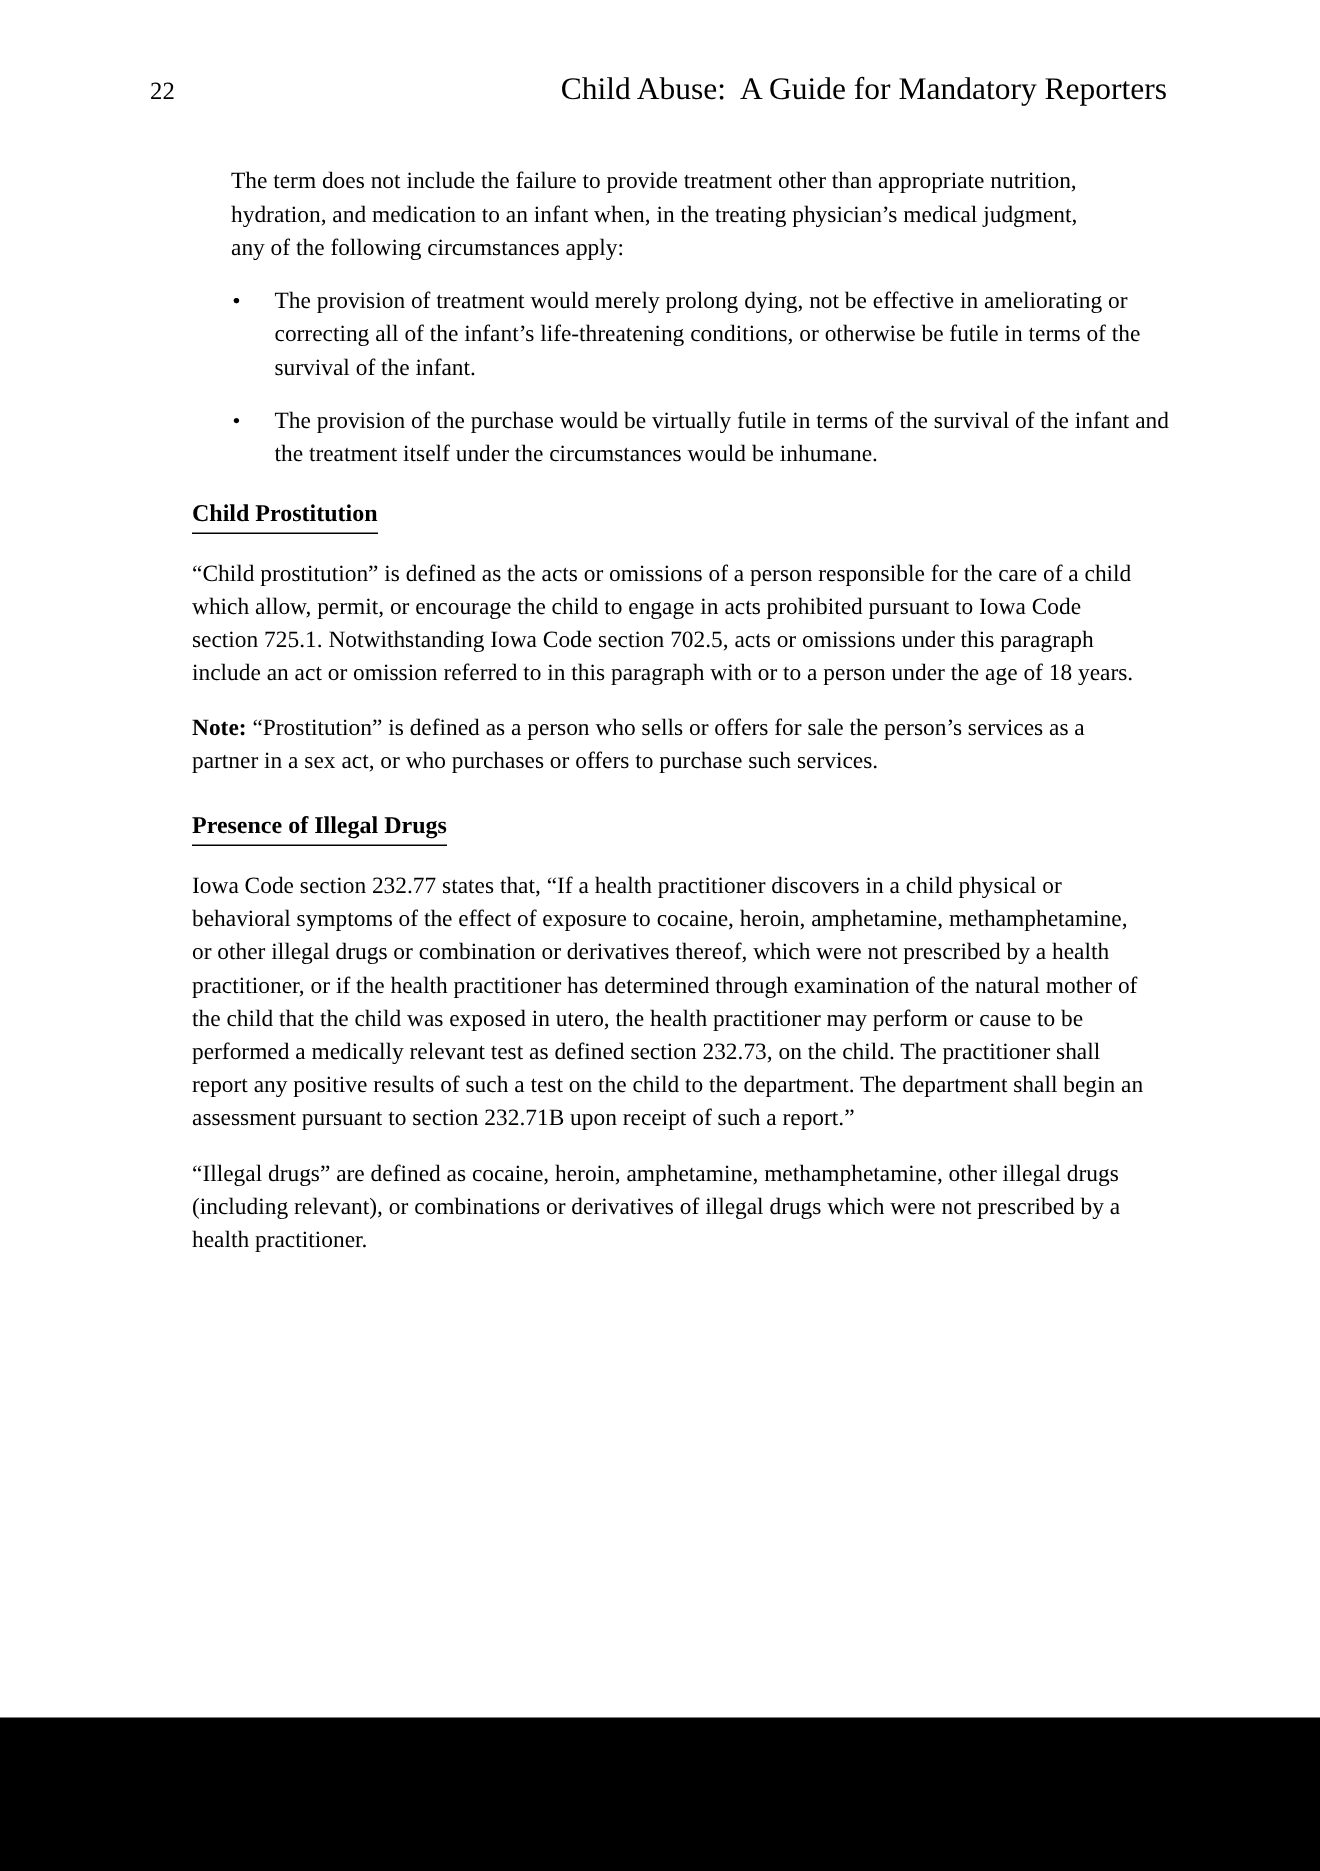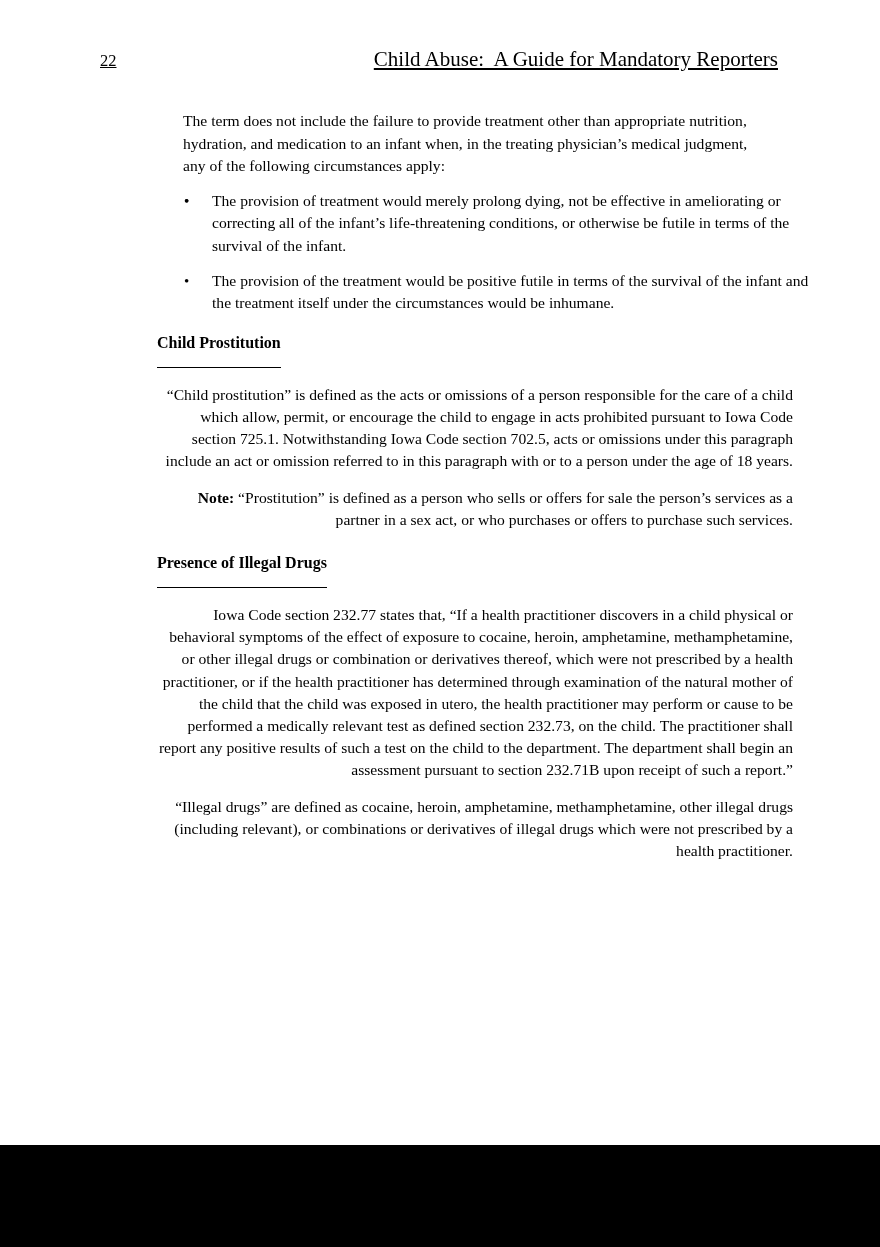--- a/index.html
+++ b/index.html
@@ -26,40 +26,39 @@
   .running-head {
     position: absolute;
     left: 100px;
     top: 48px;
     width: 678px;
     display: flex;
     justify-content: space-between;
     align-items: baseline;
     font-size: 16.5px;
     line-height: 22px;
-    text-decoration: underline;
   }
   .folio {
     font-size: 16.5px;
   }
   .head-title {
     font-size: 21px;
     white-space: pre;
   }
   .content {
     position: absolute;
-    left: 157px;
+    left: 128px;
     top: 110px;
     width: 636px;
   }
   p.body {
     margin: 0 0 14px 0;
     font-size: 15.6px;
     line-height: 22.2px;
-    text-align: right;
+    text-align: left;
   }
   p.intro {
     margin: 0 0 10px 0;
     padding-left: 26px;
     width: 584px;
     font-size: 15.6px;
     line-height: 22.6px;
   }
   ul.bullets {
     list-style: none;
@@ -84,21 +83,21 @@
     font-size: 15px;
     line-height: 22.6px;
   }
   h2.section-heading {
     margin: 0 0 16px 0;
     font-size: 16px;
     line-height: 20px;
     font-weight: bold;
     display: inline-block;
     border-bottom: 1.6px solid #000;
-    padding-bottom: 14px;
+    padding-bottom: 2px;
   }
   .heading-wrap {
     margin: 22px 0 0 0;
   }
   .heading-wrap.first {
     margin-top: 18px;
   }
   .note-label {
     font-weight: bold;
   }
@@ -128,21 +127,21 @@
     <ul class="bullets">
       <li>
         <span class="bullet-mark">•</span>
       </li>
       <li>
         <span class="bullet-mark">•</span>
         <span>The provision of treatment would merely prolong dying, not be effective in ameliorating or correcting all of the infant’s life-threatening conditions, or otherwise be futile in terms of the survival of the infant.</span>
       </li>
       <li>
         <span class="bullet-mark">•</span>
-        <span>The provision of the treatment would be positive futile in terms of the survival of the infant and the treatment itself under the circumstances would be inhumane.</span>
+        <span>The provision of the purchase would be virtually futile in terms of the survival of the infant and the treatment itself under the circumstances would be inhumane.</span>
       </li>
     </ul>
 
     <div class="heading-wrap first">
       <h2 class="section-heading">Child Prostitution</h2>
     </div>
     <p class="body">“Child prostitution” is defined as the acts or omissions of a person responsible for the care of a child which allow, permit, or encourage the child to engage in acts prohibited pursuant to Iowa Code section 725.1.  Notwithstanding Iowa Code section 702.5, acts or omissions under this paragraph include an act or omission referred to in this paragraph with or to a person under the age of 18 years.</p>
     <p class="body">
       <span class="note-label">Note:</span><span>  “Prostitution” is defined as a person who sells or offers for sale the person’s services as a partner in a sex act, or who purchases or offers to purchase such services.</span>
     </p>

